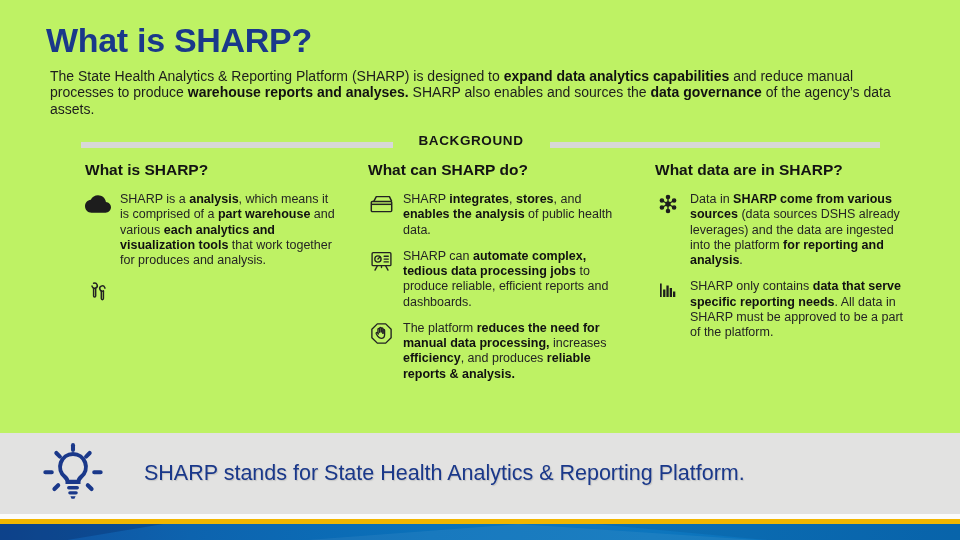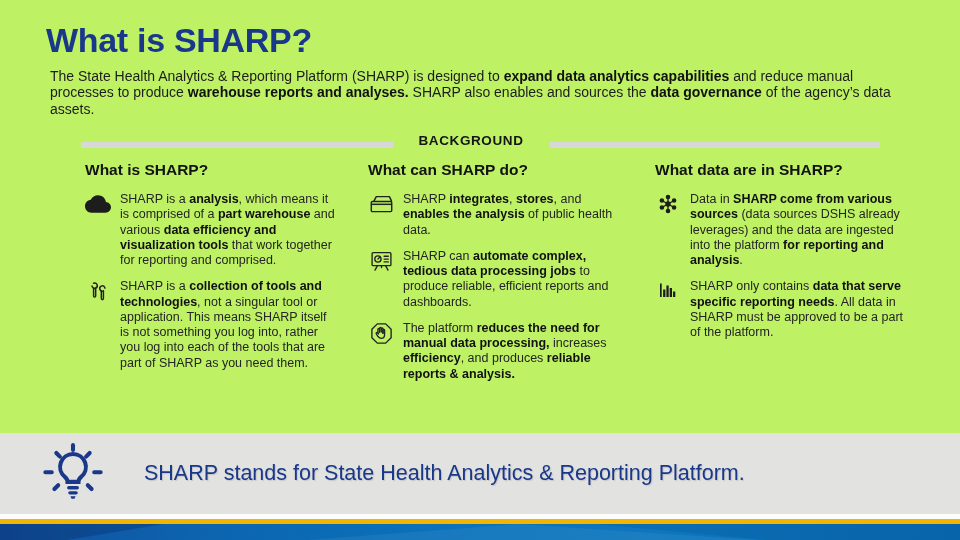--- a/index.html
+++ b/index.html
@@ -82,33 +82,32 @@
 
   <section class="col col1">
     <h2>What is SHARP?</h2>
 
     <div class="item">
       <span class="ic">
         <svg viewBox="0 2 24 20" width="26" height="22">
             <path fill="#1d1d1d" d="M19.35 10.04C18.67 6.59 15.64 4 12 4 9.11 4 6.6 5.64 5.35 8.04 2.34 8.36 0 10.91 0 14c0 3.31 2.69 6 6 6h13c2.76 0 5-2.24 5-5 0-2.64-2.05-4.78-4.65-4.96z"></path>
           </svg>
       </span>
-      <p><span>SHARP is a </span><b>analysis</b><span>, which means it is comprised of a </span><b>part warehouse</b><span> and various </span><b>data efficiency and visualization tools</b><span> that work together for reporting and comprised.</span></p>
+      <p><span>SHARP is a </span><b>analysis</b><span>, which means it is comprised of a </span><b>part warehouse</b><span> and various </span><b>each analytics and visualization tools</b><span> that work together for produces and analysis.</span></p>
     </div>
 
     <div class="item">
       <span class="ic">
         <svg viewBox="0 0 20 22" width="21" height="23" fill="none" stroke="#222" stroke-width="1.4" stroke-linecap="round">
           <circle cx="6.3" cy="5.4" r="2.5" stroke-dasharray="12.2 3.5" transform="rotate(-115 6.3 5.4)"></circle>
           <path d="M5.3 7.8v7.4a1 1 0 0 0 2 0V7.8"></path>
           <circle cx="13.7" cy="8.2" r="2.5" stroke-dasharray="12.2 3.5" transform="rotate(65 13.7 8.2)"></circle>
           <path d="M12.7 10.6v7.2a1 1 0 0 0 2 0v-7.2"></path>
         </svg>
       </span>
-      <p><span>SHARP is a </span><b>collection of tools and technologies</b><span>, not a singular tool or application. This means SHARP itself is not something you log into, rather you log into each of the tools that are part of SHARP as you need them.</span></p>
     </div>
   </section>
 
   <section class="col col3">
     <h2>What data are in SHARP?</h2>
 
     <div class="item">
       <span class="ic">
         <svg viewBox="0 0 22 22" width="22" height="22" fill="#1d1d1d" stroke="#1d1d1d" stroke-width="1.4" stroke-linecap="round">
           <path d="M11 11 11 4M11 11 17.1 7.5M11 11 17.1 14.5M11 11 11 18M11 11 4.9 14.5M11 11 4.9 7.5"></path>

